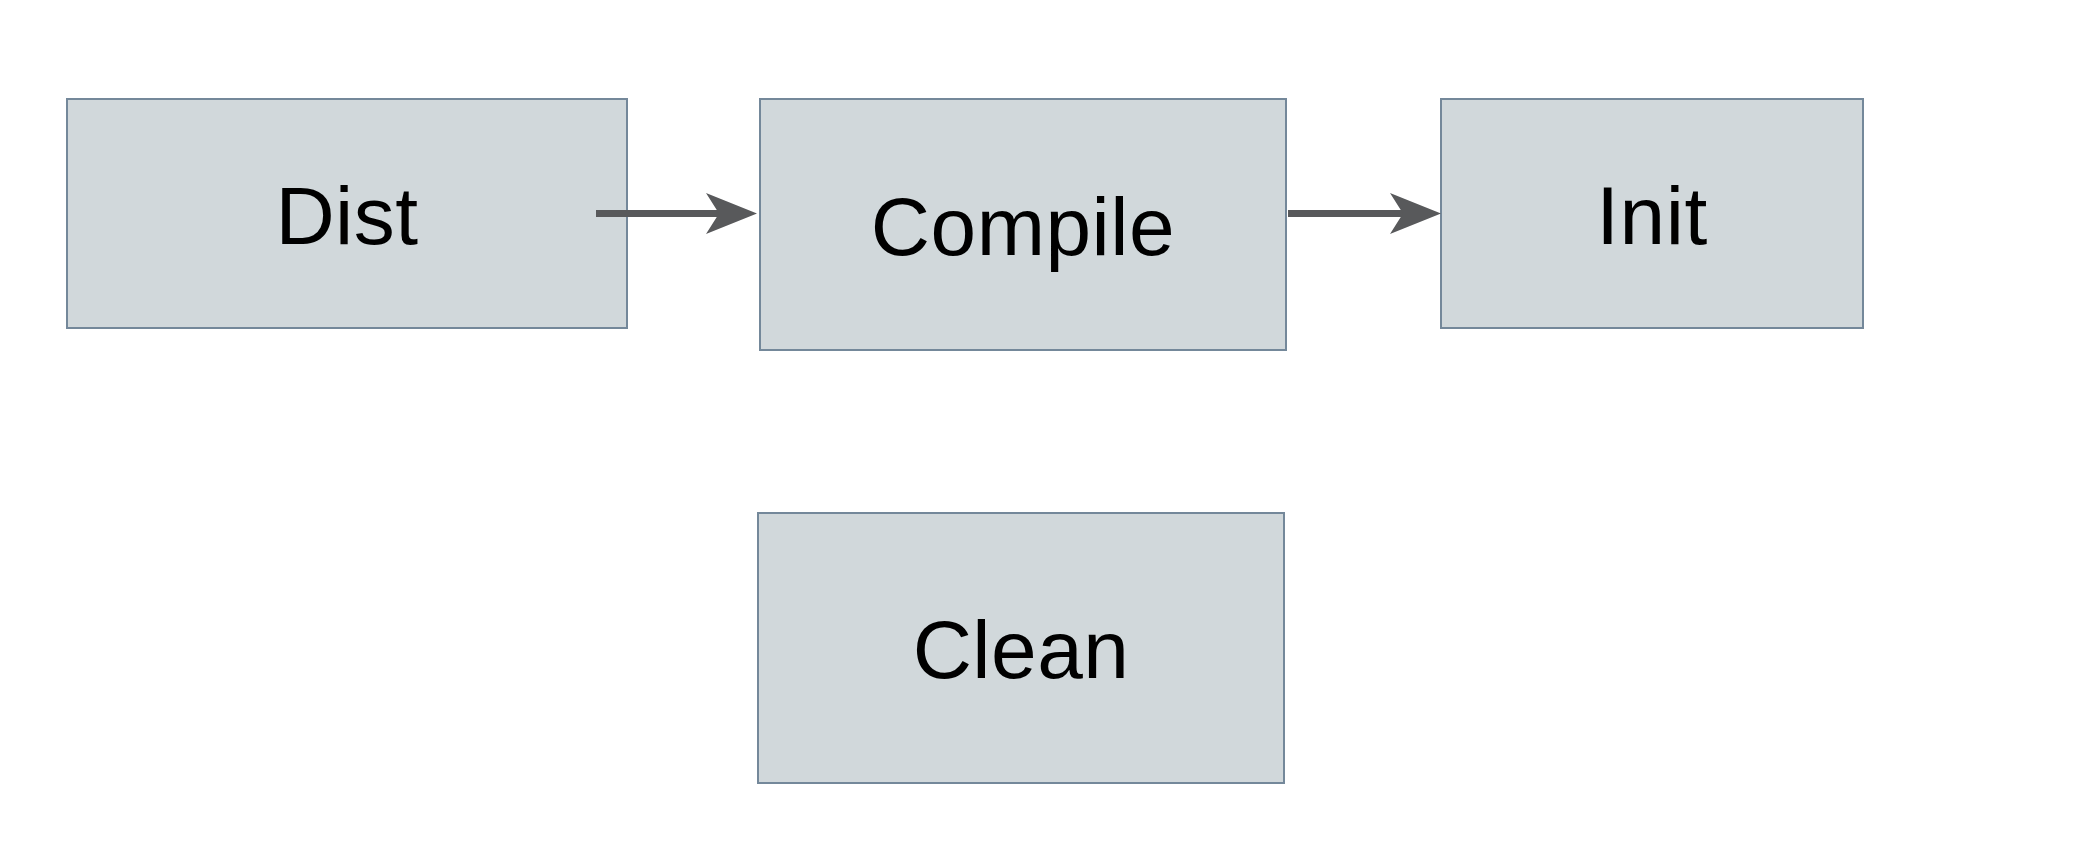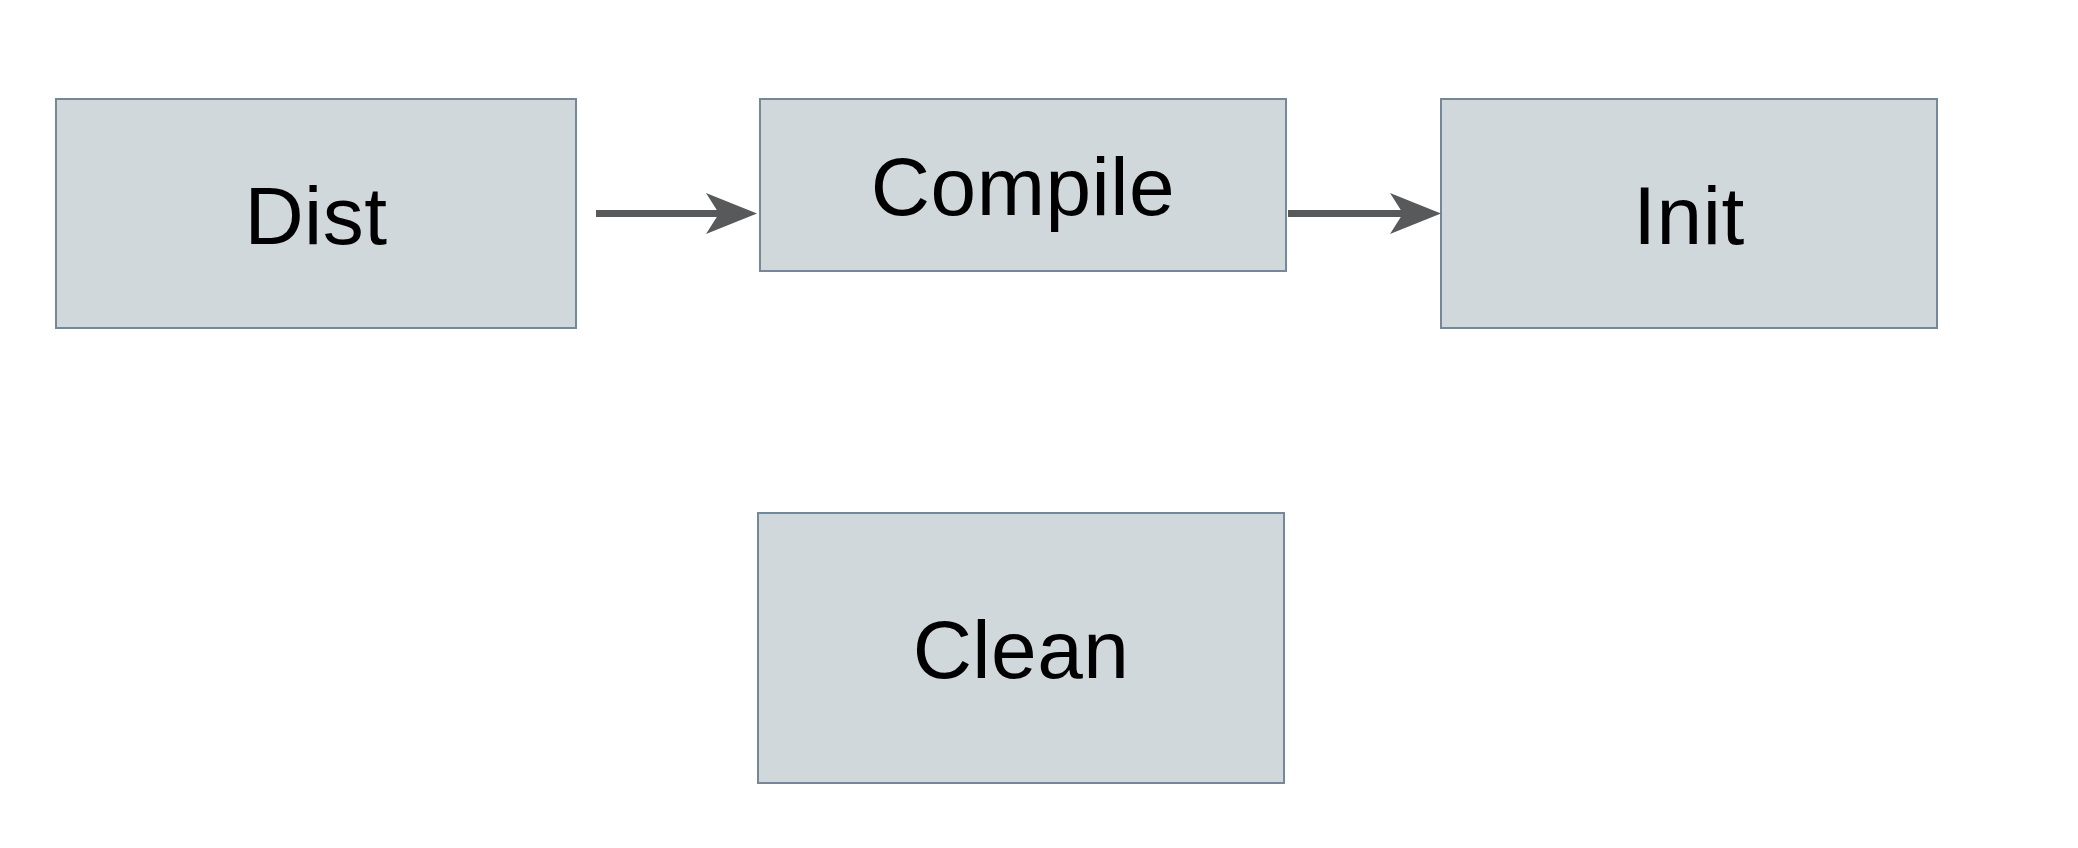--- a/index.html
+++ b/index.html
@@ -25,23 +25,23 @@
     justify-content: center;
   }
   .node-label {
     font-size: 82px;
     line-height: 1;
     color: #000000;
     letter-spacing: 0.5px;
     white-space: nowrap;
     padding-top: 4px;
   }
-  #node-dist    { left: 55px;   top: 98px;  width: 522px; height: 231px; }
-  #node-compile { left: 759px;  top: 98px;  width: 528px; height: 174px; }
-  #node-init    { left: 1440px; top: 98px;  width: 498px; height: 231px; }
+  #node-dist    { left: 66px;   top: 98px;  width: 562px; height: 231px; }
+  #node-compile { left: 759px;  top: 98px;  width: 528px; height: 253px; }
+  #node-init    { left: 1440px; top: 98px;  width: 424px; height: 231px; }
   #node-clean   { left: 757px;  top: 512px; width: 528px; height: 272px; }
   #edges {
     position: absolute;
     left: 0;
     top: 0;
     width: 2078px;
     height: 848px;
     pointer-events: none;
   }
 </style>

